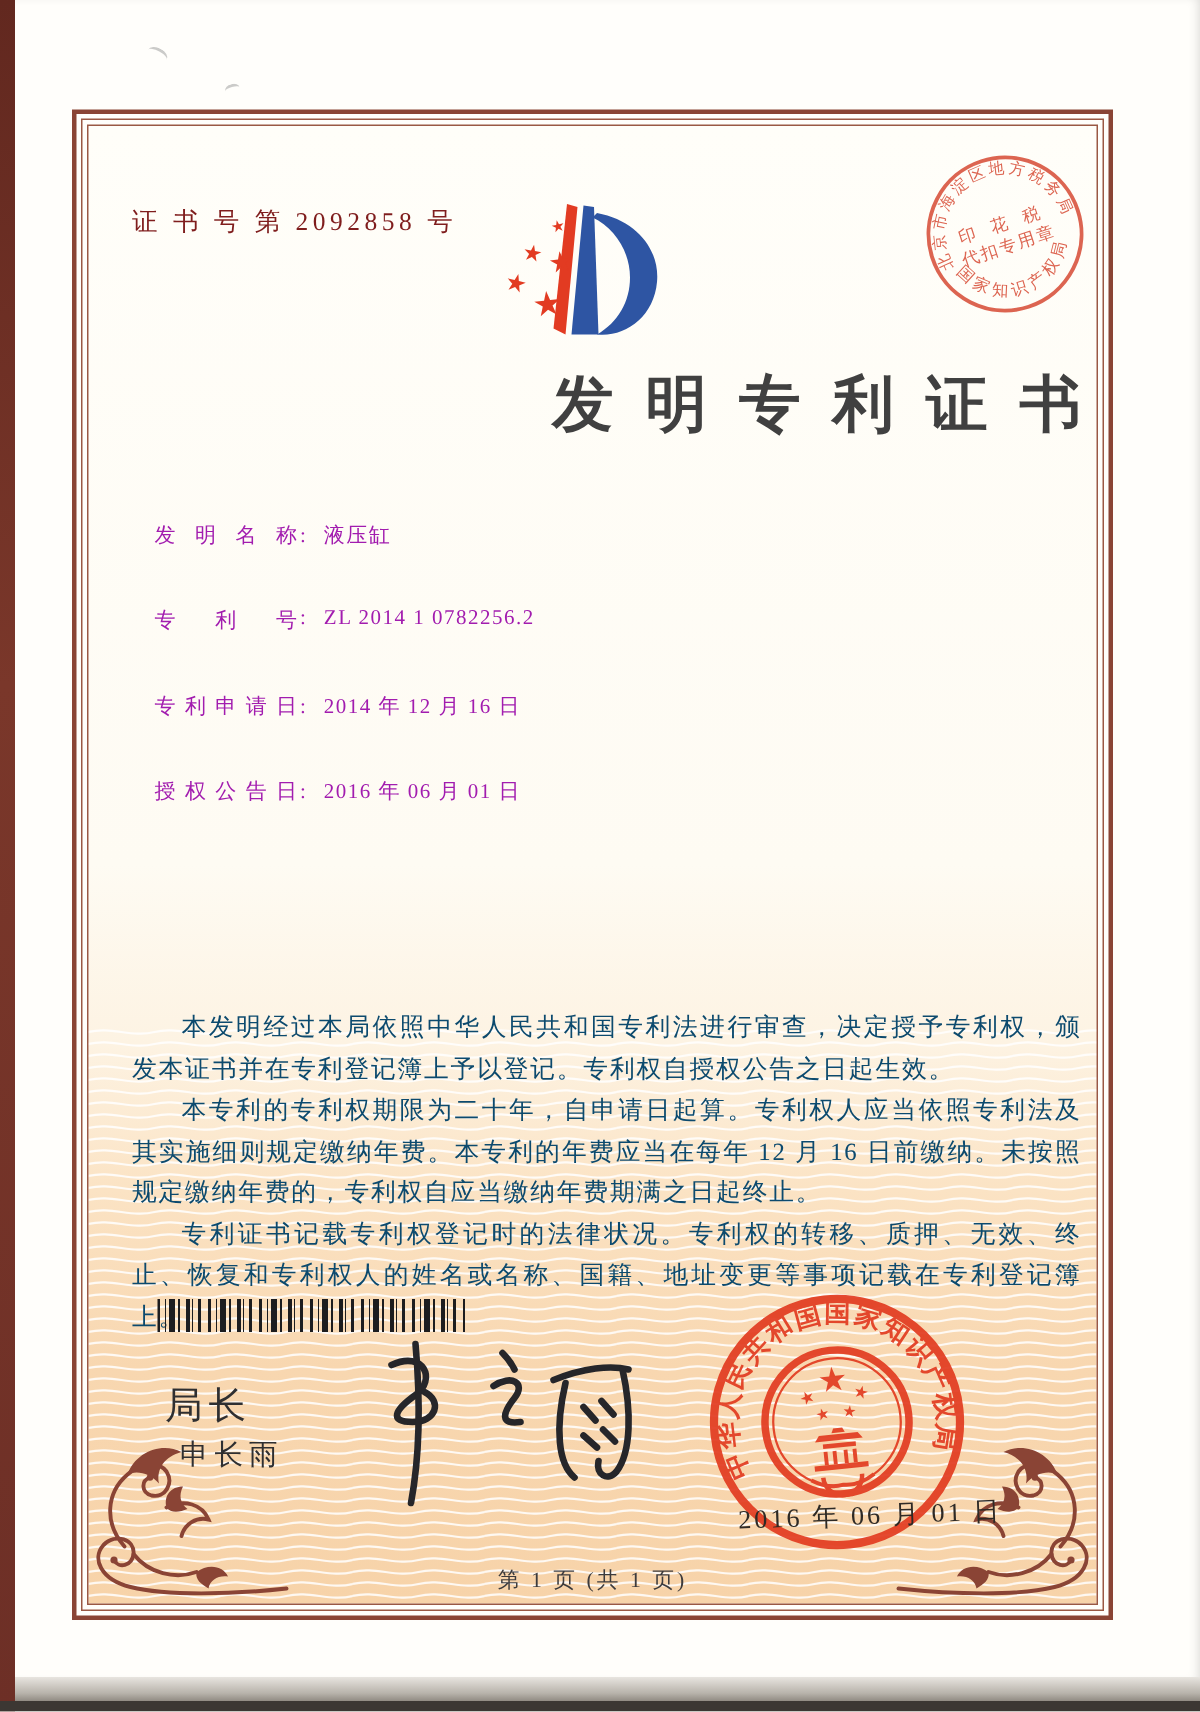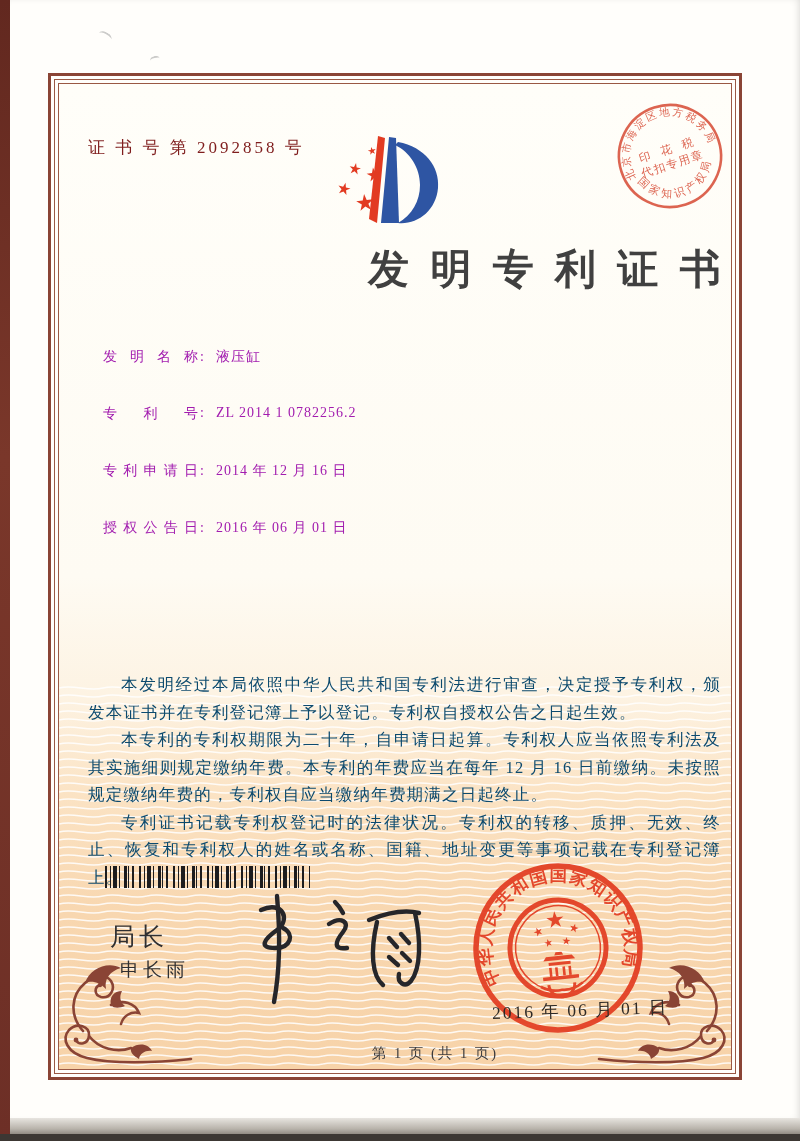--- a/index.html
+++ b/index.html
@@ -47,21 +47,21 @@
       #1d1d1f 8px 12px,rgba(0,0,0,0) 12px 14px,
       #1d1d1f 14px 15px,rgba(0,0,0,0) 15px 19px,
       #1d1d1f 19px 22px,rgba(0,0,0,0) 22px 23px,
       #1d1d1f 23px 24px,rgba(0,0,0,0) 24px 27px,
       #1d1d1f 27px 29px,rgba(0,0,0,0) 29px 34px);}
   .role{left:110px;top:920px;font-size:25px;letter-spacing:4px;color:#2f2f31;}
   .dname{left:110px;top:957px;font-size:19px;letter-spacing:4px;color:#2f2f31;margin-left:10px;}
   .signature{left:225px;top:890px;width:198px;height:120px;}
   .seal{left:468px;top:858px;width:180px;height:180px;}
   .seal-date{left:492px;top:998px;font-size:17.5px;letter-spacing:2px;color:#2e2a26;transform:rotate(-2deg);}
-  .footer{left:48px;top:1044px;width:694px;text-align:center;font-size:14.5px;letter-spacing:2px;color:#3c3b3d;margin-left:40px;}
+  .footer{left:48px;top:1044px;width:694px;text-align:center;font-size:14.5px;letter-spacing:2px;color:#3c3b3d;}
   .tax-stamp{left:610px;top:96px;width:120px;height:120px;}
   .seal-arc-text{font-size:17.5px;letter-spacing:1.5px;fill:#e23b20;font-weight:bold;}
   .stamp-text{fill:#d8503a;}
 </style>
 </head>
 <body>
 
 <div class="abs page"></div>
 <div class="abs spine"></div>
 <div class="abs bottom-shadow"></div>

